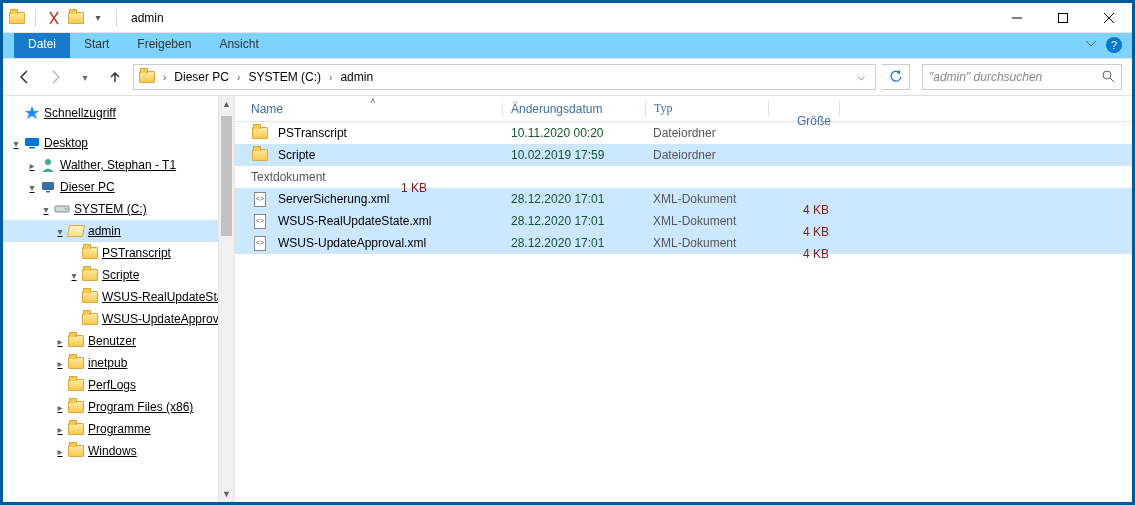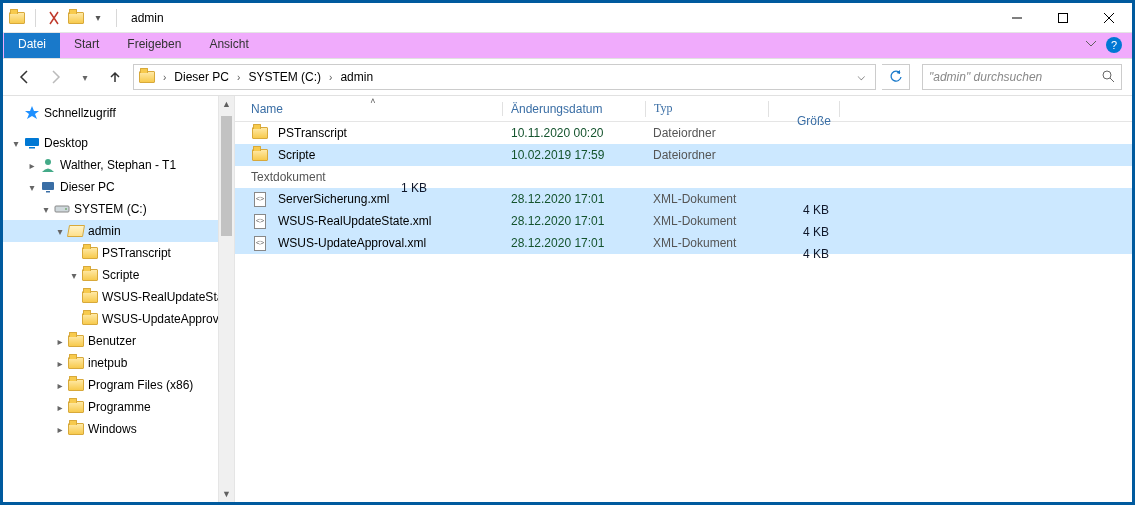--- a/index.html
+++ b/index.html
@@ -30,23 +30,23 @@
     .qa-icon { width:16px; height:16px; display:inline-flex; align-items:center; justify-content:center;}
     .title-text { font-weight:normal; color:#000; margin-left:4px;}
     .title-sep { width:1px; height:18px; background:#d8d8d8; margin:0 4px; }
     .win-controls { display:flex; }
     .win-btn { width:46px; height:30px; display:flex; align-items:center; justify-content:center; cursor:pointer;}
     
     .ribbon-tabs {
       height: 26px;
       display:flex;
       align-items:stretch;
-      background:#f0abfc;
+      background:#7dd3fc;
       border-bottom: 1px solid #e1e1e1;
-      padding-left:1px;
+      padding-left:11px;
       position:relative;
     }
     .ribbon-tab { padding:4px 14px; cursor:pointer; color:#333;}
     .ribbon-tab.datei { background:#1979ca; color:#fff;}
     .ribbon-expand { margin-left:auto; padding:4px 8px; color:#606060;}
     .help-icon { width:16px; height:16px; border-radius:50%; background:#0078d4; color:#fff; font-size:11px; display:inline-flex; align-items:center; justify-content:center; margin:4px 10px 0 2px;}
     
     .address-row {
       height: 36px;
       display:flex;
@@ -76,21 +76,21 @@
     .search-box {
       width:200px; height:26px; border:1px solid #ccc; margin-left:6px;
       display:flex; align-items:center; padding:0 6px; color:#777;
     }
     .search-box input { border:none; outline:none; width:100%; font-size:12px; color:#333; font-style:italic;}
     .search-box input::placeholder { color:#888; font-style:italic;}
     .search-icon { color:#666; }
     
     .body-area { flex:1; display:flex; overflow:hidden; border-top:1px solid #e1e1e1;}
     
-    .nav-pane { width:232px; border-right:1px solid #e5e5e5; overflow-y:auto; padding:6px 0; position:relative;}
+    .nav-pane { width:232px; border-right:1px solid #e5e5e5; overflow-y:auto; padding:6px 0; position:relative;text-decoration:underline;}
     .tree-item { display:flex; align-items:center; height:22px; cursor:pointer; white-space:nowrap;}
     .tree-item.sel { background:#cce8ff;}
     .tree-caret { width:14px; text-align:center; color:#666; font-size:10px;}
     .tree-icon { width:18px; height:16px; display:inline-flex; align-items:center; justify-content:center; margin-right:3px;}
     .indent-0 { padding-left:6px;}
     .indent-1 { padding-left:22px;}
     .indent-2 { padding-left:36px;}
     .indent-3 { padding-left:50px;}
     .indent-4 { padding-left:64px;}
 
@@ -111,21 +111,21 @@
     .col-sep { position:absolute; right:0; top:4px; bottom:4px; width:1px; background:#e1e1e1;}
     .sort-caret { font-size:9px; color:#606060; position:absolute; top:-2px; left:50%; transform:translateX(-50%);}
     
     .file-rows { }
     .file-row { display:flex; height:22px; align-items:center; padding-left:8px; cursor:pointer;}
     .file-row.sel { background:#cce8ff;}
     .cell { padding:2px 8px; overflow:hidden; text-overflow:ellipsis; white-space:nowrap;}
     .cell.name { width:260px; display:flex; align-items:center; gap:6px; color:#000;}
     .cell.date { width:142px; color:#14532d;}
     .cell.type { width:122px; color:#555;}
-    .cell.size { width:70px; text-align:right; color:#0f172a;margin-top:21px;}
+    .cell.size { width:70px; text-align:right; color:#7f1d1d;margin-top:21px;}
     
     .icon-folder { width:16px; height:12px; background:linear-gradient(#ffe9a6,#f7ca4d); border:1px solid #d8a93a; border-radius:1px; position:relative;}
     .icon-folder::before { content:""; position:absolute; top:-4px; left:0; width:6px; height:4px; background:#f7ca4d; border:1px solid #d8a93a; border-bottom:none; border-radius:1px 1px 0 0;}
     .icon-folder-open { width:16px; height:12px; background:linear-gradient(#fff3c9,#ffe08a); border:1px solid #d8a93a; border-radius:1px; transform:skewX(-10deg); position:relative;}
     .icon-file { width:12px; height:15px; background:#fff; border:1px solid #999; position:relative;}
     .icon-file::after { content:""; position:absolute; top:3px; left:2px; right:2px; height:1px; background:#bbb; box-shadow:0 3px 0 #bbb, 0 6px 0 #bbb;}
     .icon-xml { width:12px; height:15px; background:#fff; border:1px solid #888; position:relative;}
     .icon-xml::before { content:"<>"; position:absolute; font-size:7px; color:#555; top:2px; left:1px;}
   </style>
 </head>
@@ -322,20 +322,27 @@
             <span class="icon-folder"></span>
           </span>
           <span>Benutzer</span>
         </div>
         <div class="tree-item indent-3">
           <span class="tree-caret">▸</span>
           <span class="tree-icon">
             <span class="icon-folder"></span>
           </span>
           <span>inetpub</span>
+        </div>
+        <div class="tree-item indent-3">
+          <span class="tree-caret"></span>
+          <span class="tree-icon">
+            <span class="icon-folder"></span>
+          </span>
+          <span>PerfLogs</span>
         </div>
         <div class="tree-item indent-3">
           <span class="tree-caret">▸</span>
           <span class="tree-icon">
             <span class="icon-folder"></span>
           </span>
           <span>Program Files (x86)</span>
         </div>
         <div class="tree-item indent-3">
           <span class="tree-caret">▸</span>

